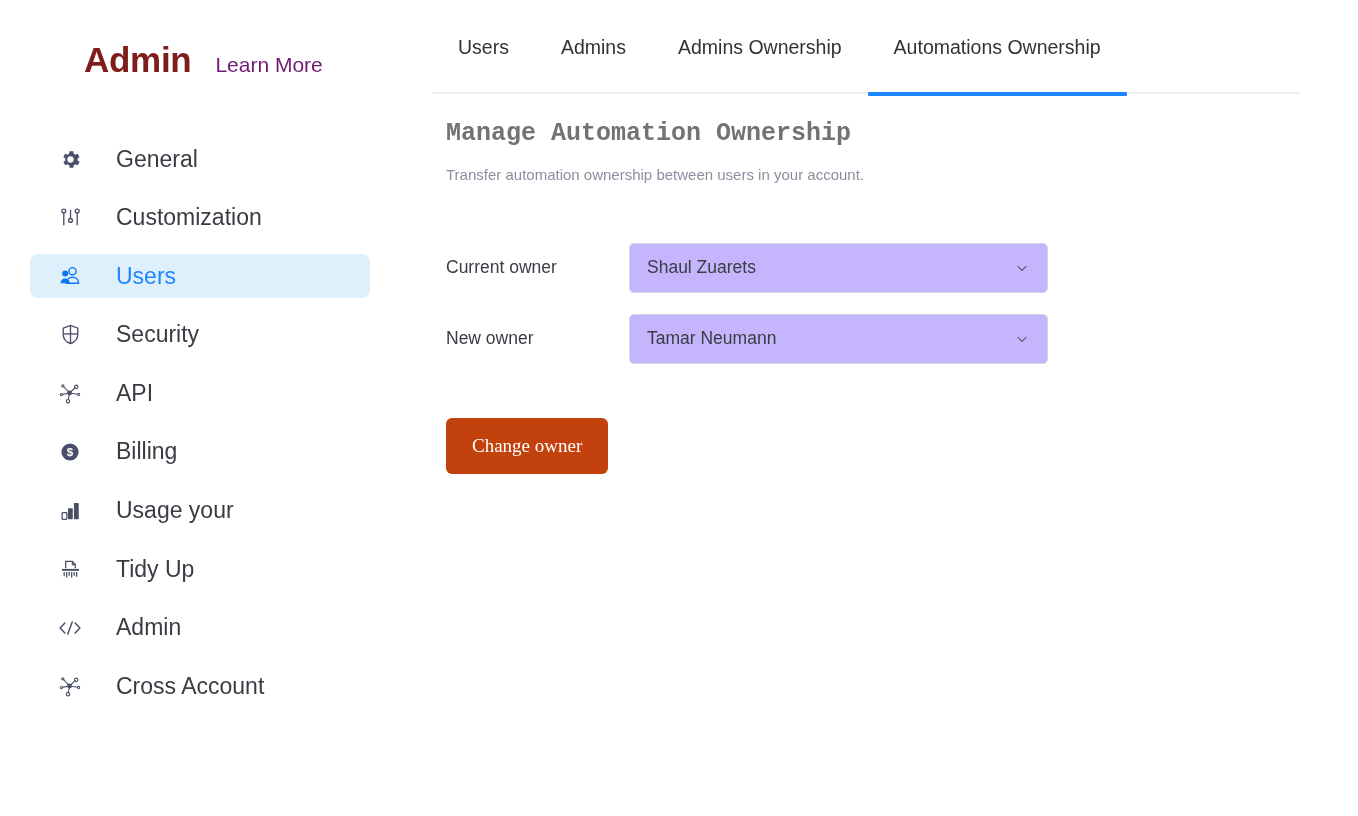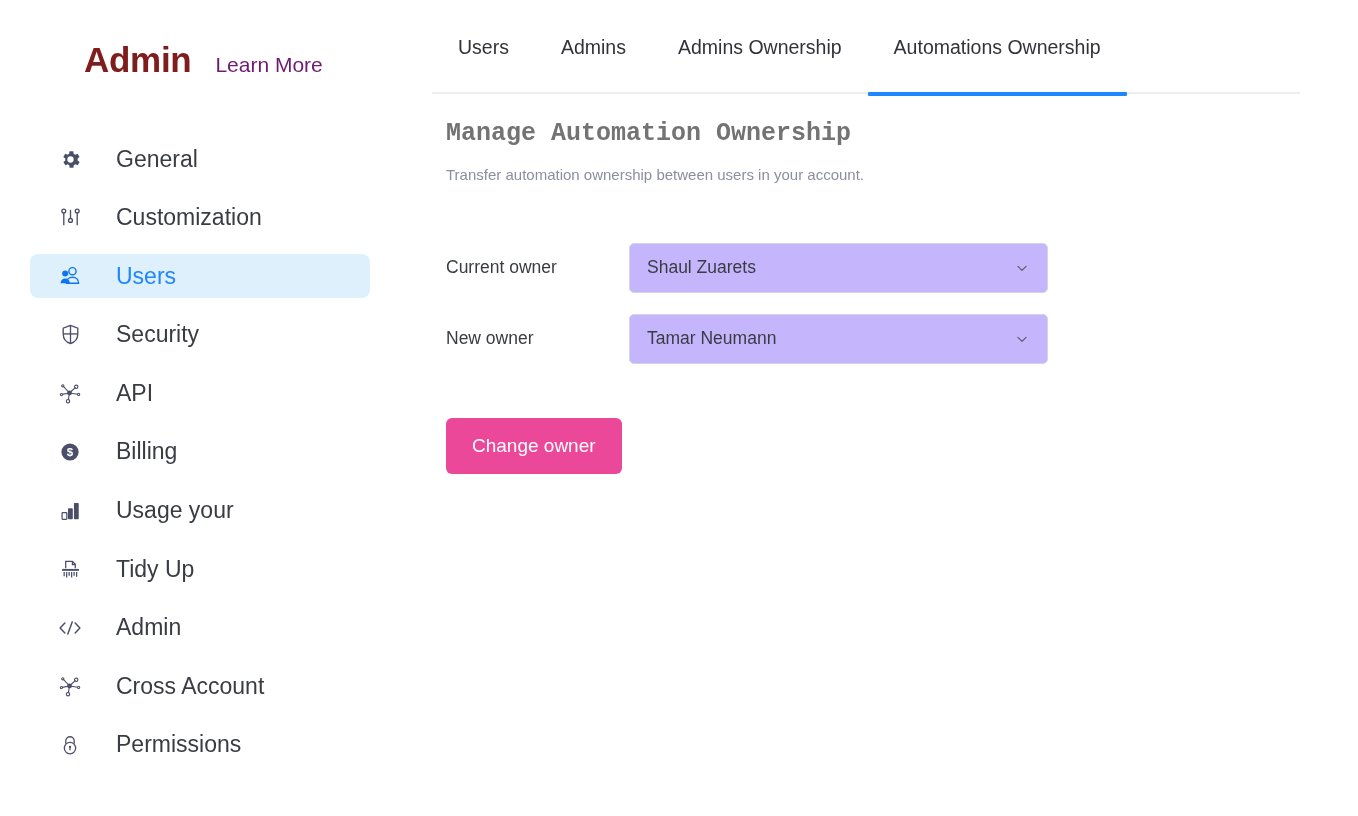--- a/index.html
+++ b/index.html
@@ -172,24 +172,24 @@
     color: #5c5f6e;
     display: flex;
     align-items: center;
   }
 
   #change-owner-button {
     margin-top: 33px;
     margin-left: 0;
     height: 56px;
     padding: 0 26px;
-    background: #ec4899;
+    background: #c2410c;
     color: #ffffff;
     font-size: 19px;
-    font-family: Liberation Sans, sans-serif;
+    font-family: Liberation Serif, serif;
     border: none;
     border-radius: 6px;
     cursor: pointer;
   }
 </style>
 </head>
 <body>
 
 <div id="app">
 
@@ -328,31 +328,20 @@
             <circle cx="18.2" cy="5.8" r="1.7"></circle>
             <circle cx="20.6" cy="13.4" r="1.1"></circle>
             <circle cx="10" cy="20.2" r="1.7"></circle>
             <circle cx="3.4" cy="13.6" r="1.1"></circle>
             <circle cx="4.8" cy="4.8" r="1.1"></circle>
           </svg>
         </span>
         <span class="nav-label">Cross Account</span>
       </div>
 
-      <div class="nav-item">
-        <span class="nav-icon">
-          <svg width="22" height="22" viewBox="0 0 24 24" fill="none" stroke="currentColor" stroke-width="1.4">
-            <path d="M7.4 10.6V7.6a4.6 4.6 0 019.2 0v3"></path>
-            <circle cx="12" cy="15.4" r="6.2"></circle>
-            <circle cx="12" cy="14" r="1.3" fill="currentColor" stroke="none"></circle>
-            <line x1="12" y1="14.8" x2="12" y2="17.6"></line>
-          </svg>
-        </span>
-        <span class="nav-label">Permissions</span>
-      </div>
 
     </nav>
   </aside>
 
   <section id="main">
 
     <div id="tabbar">
       <div class="tab">
         <span>Users</span>
       </div>

